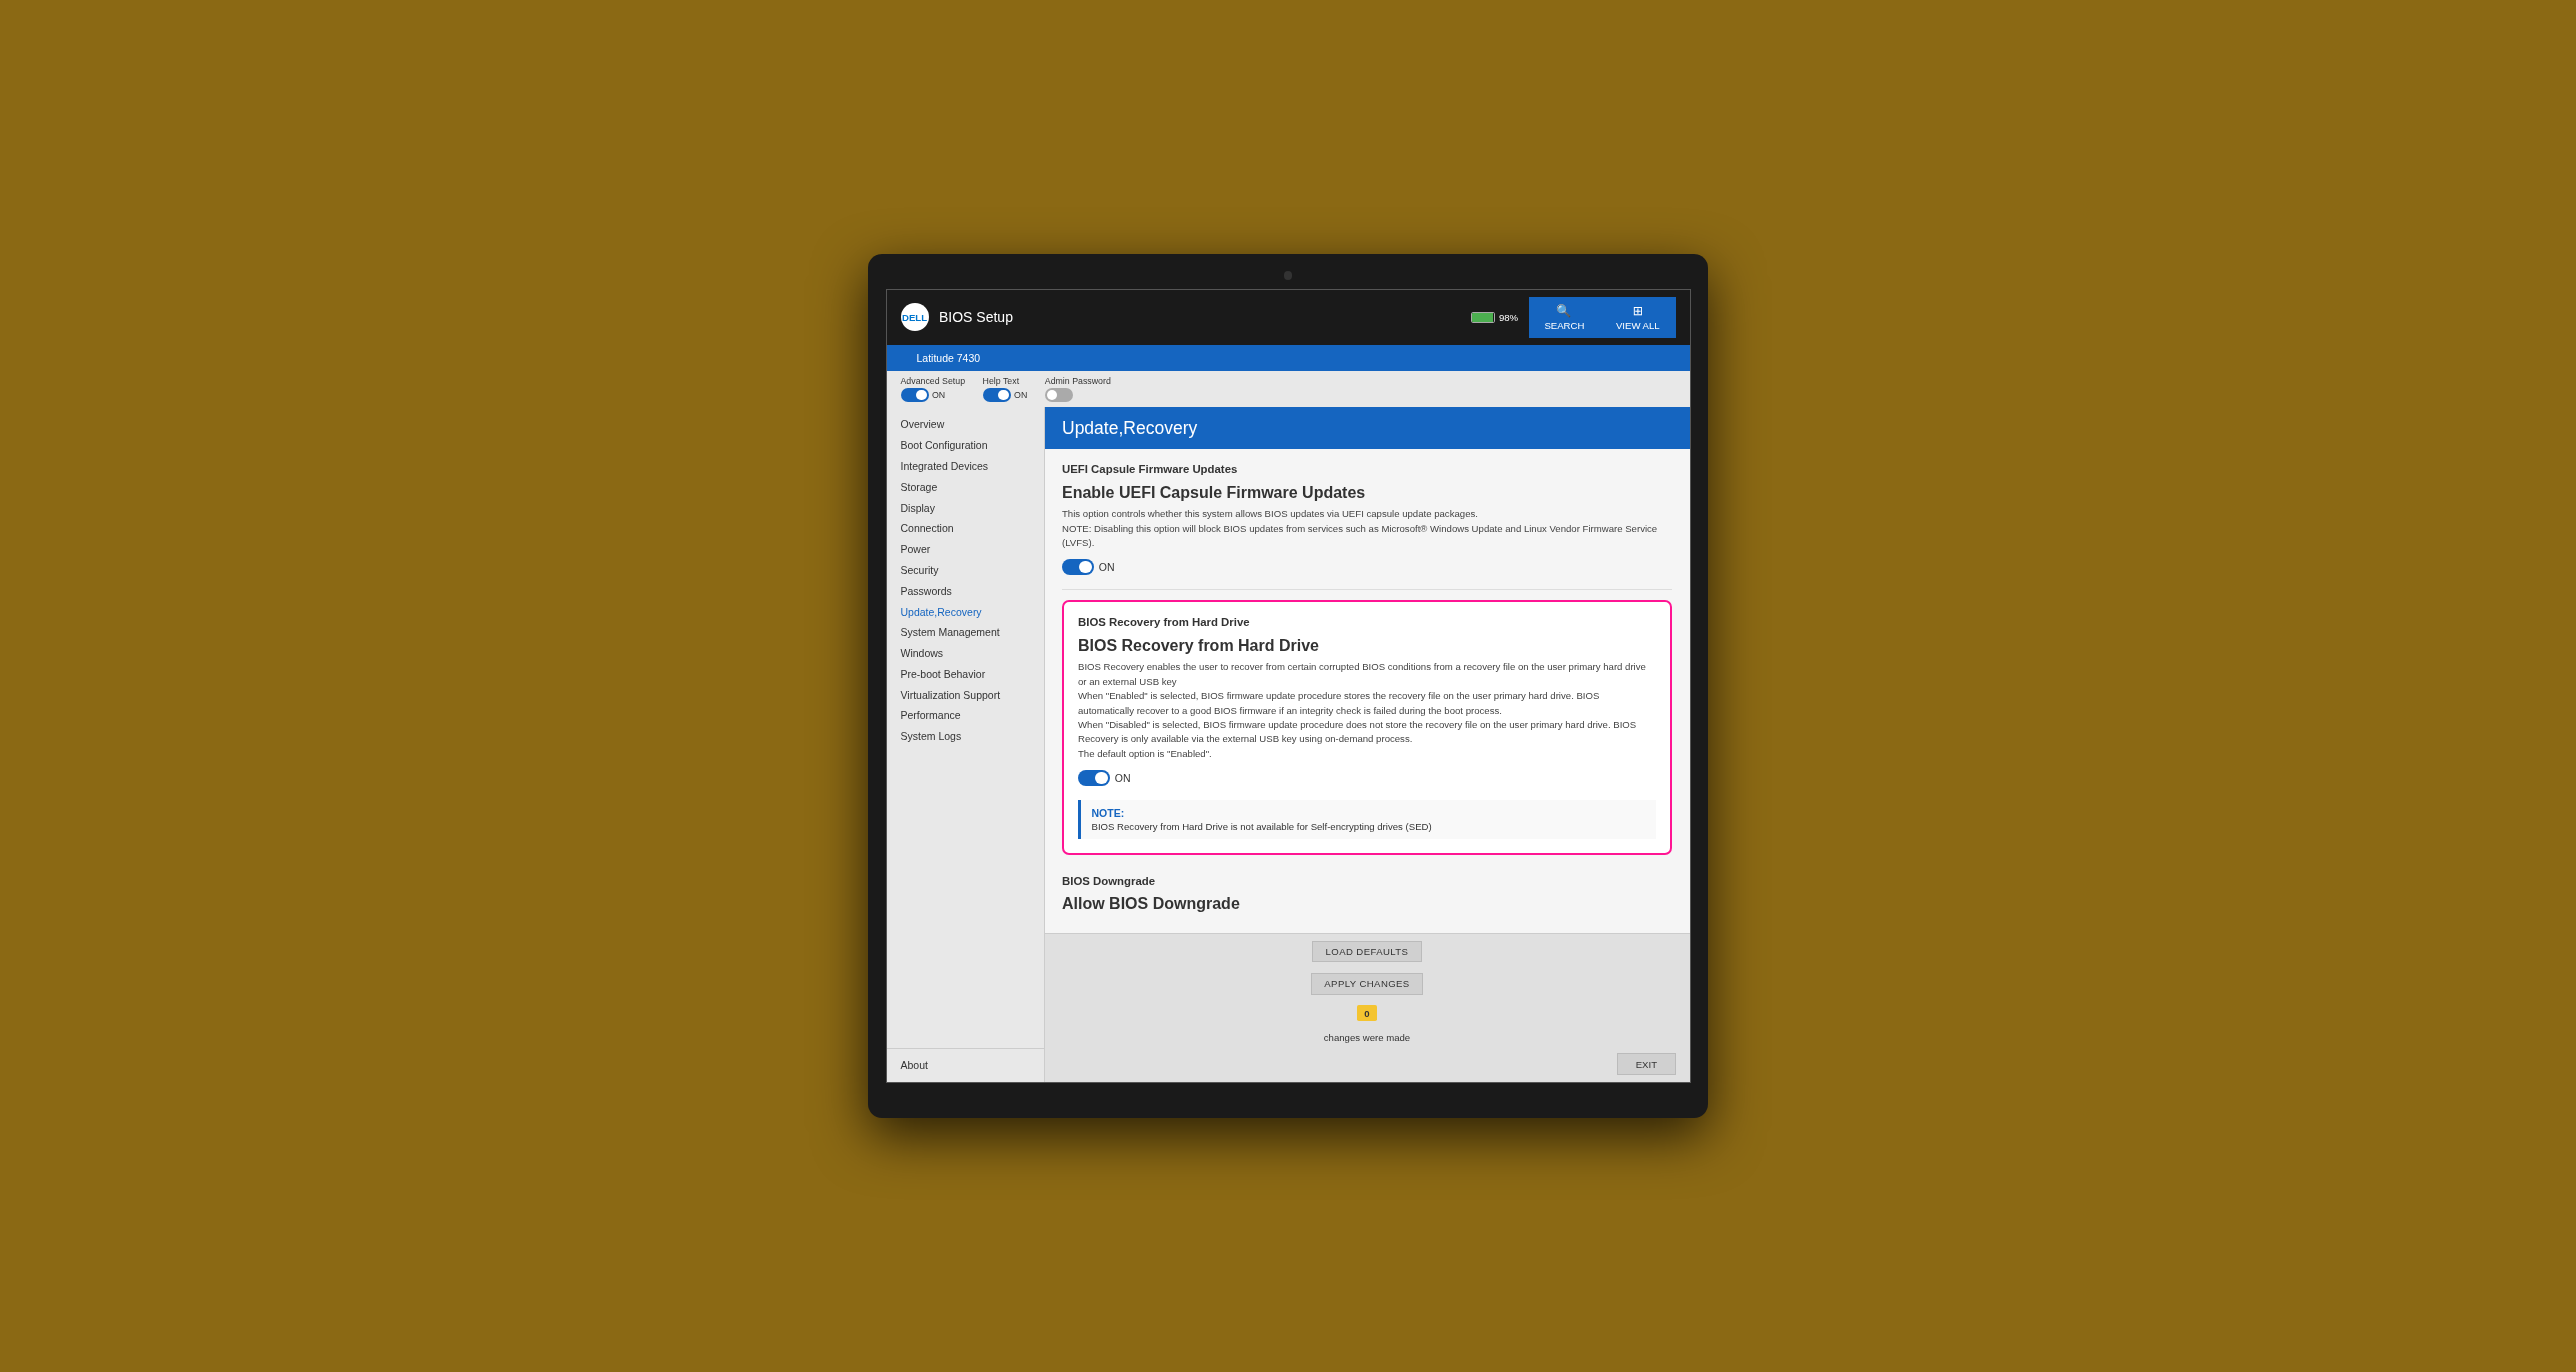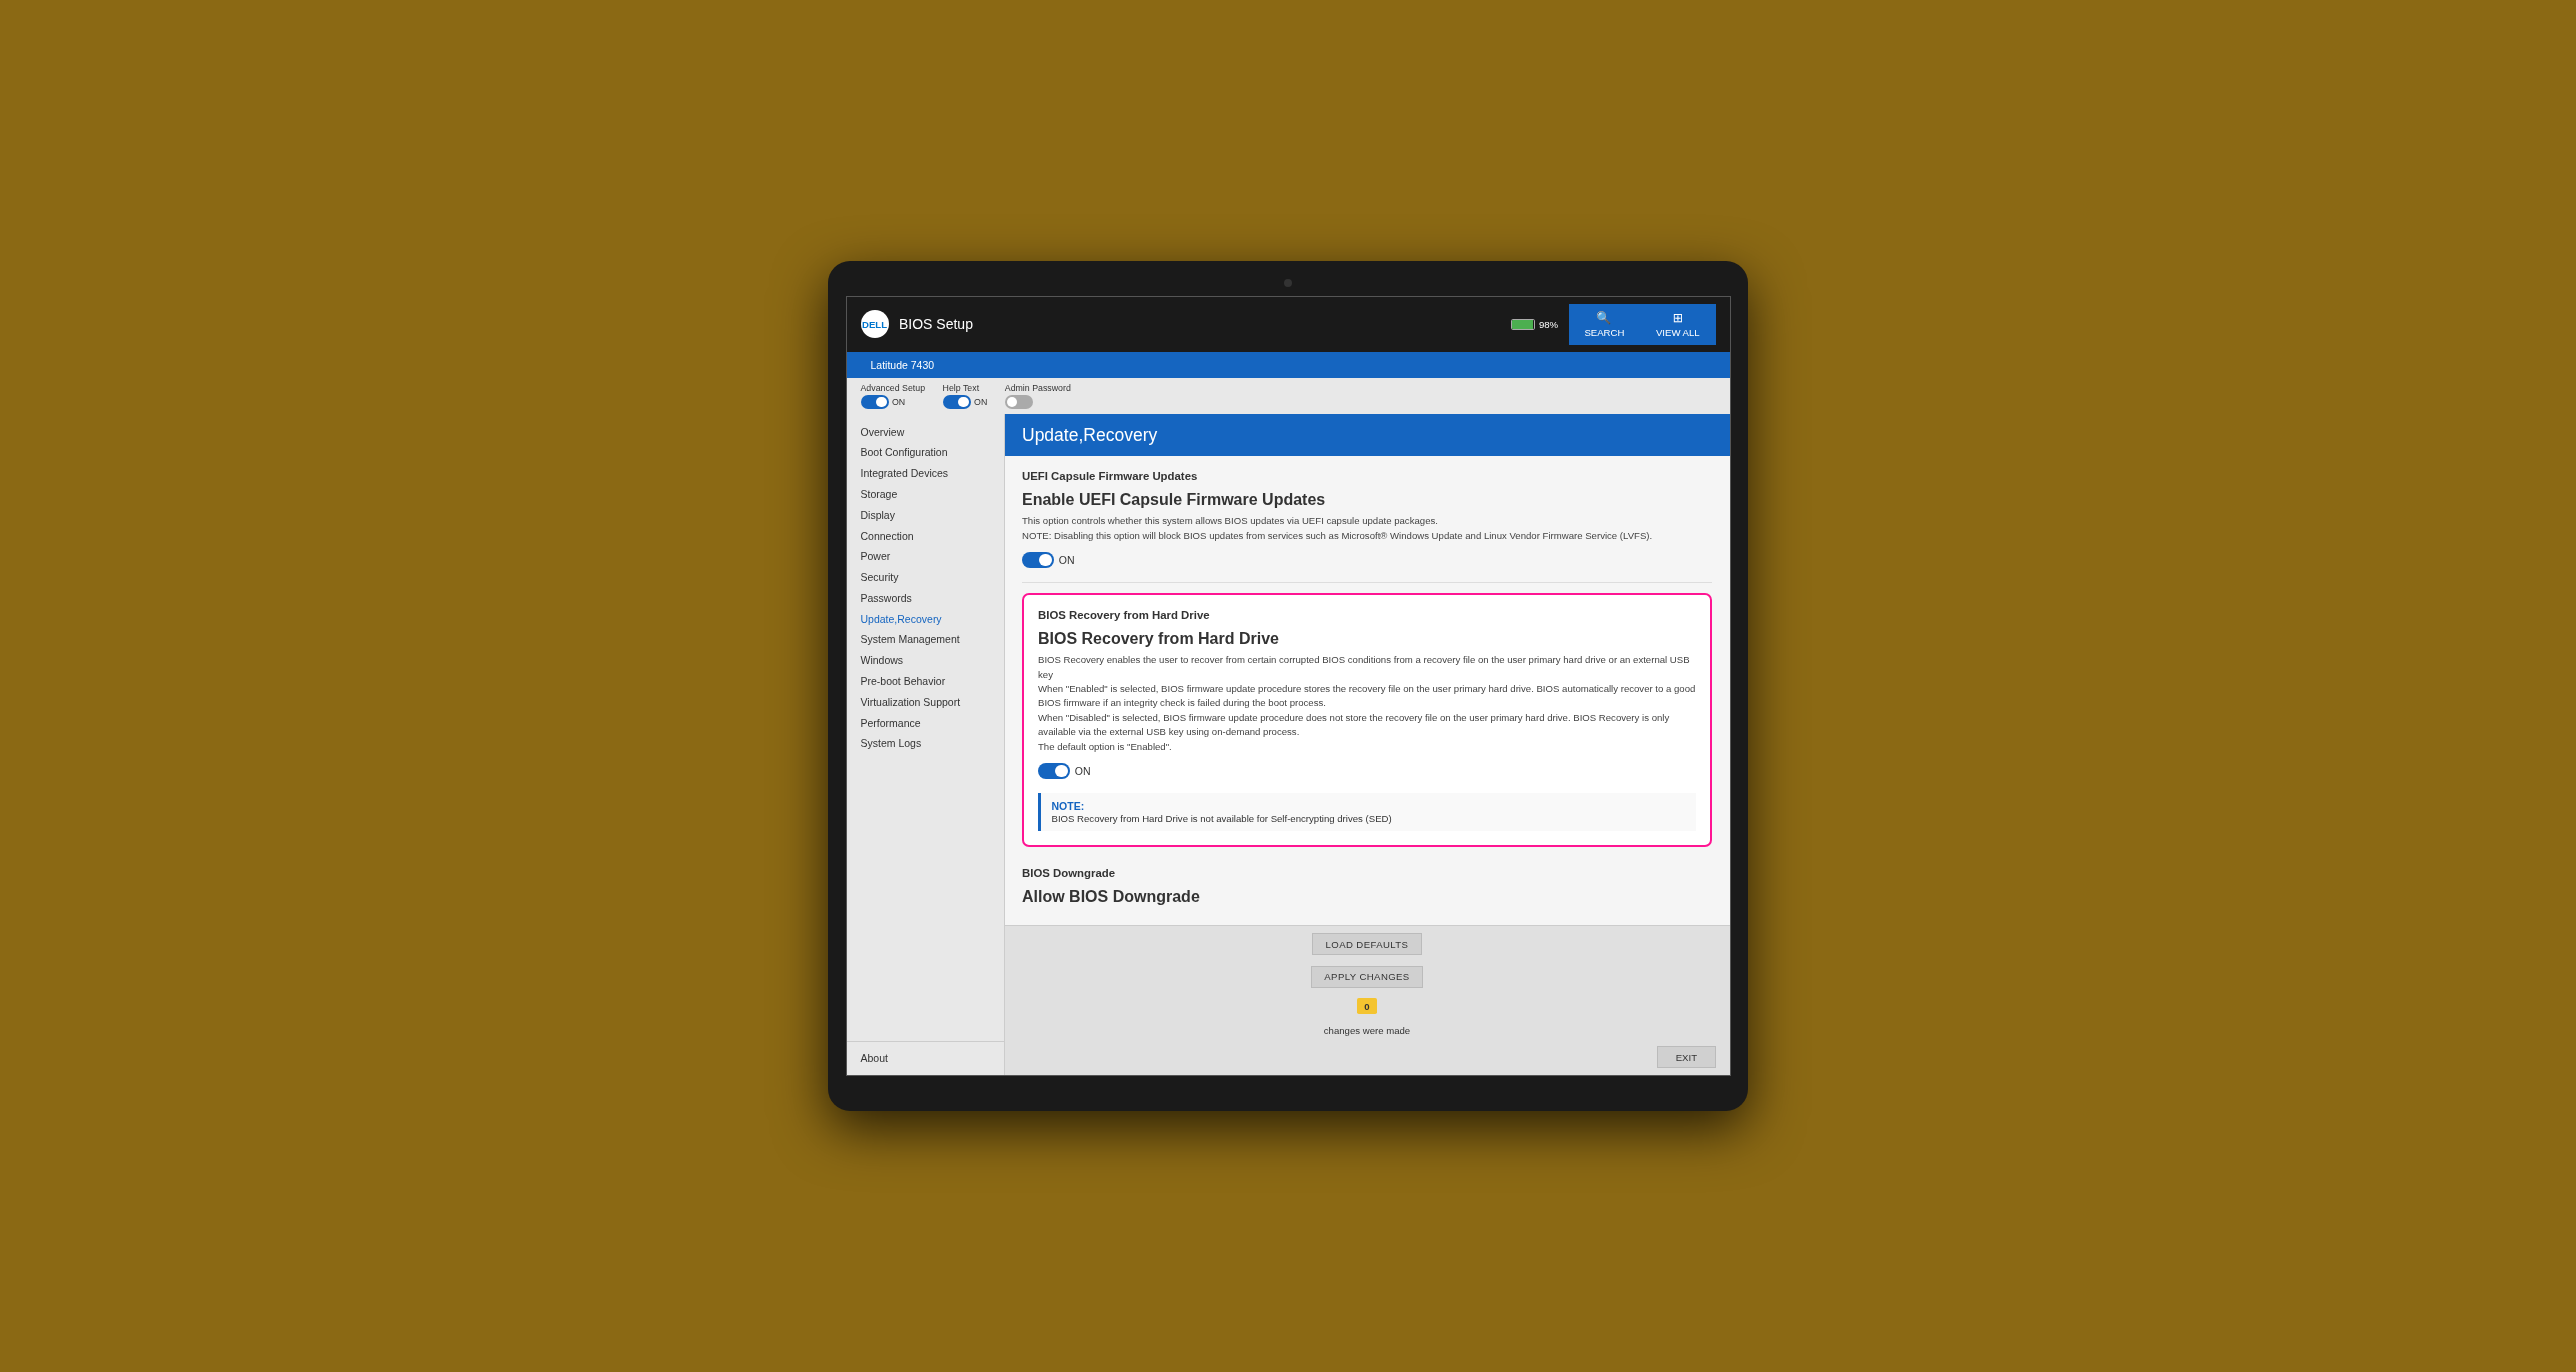--- a/index.html
+++ b/index.html
@@ -7,23 +7,23 @@
       background: #8B6914;
       font-family: 'Segoe UI', Arial, sans-serif;
       display: flex;
       justify-content: center;
       align-items: center;
       min-height: 100vh;
       padding: 17.5px;
     }
     .laptop-frame {
       background: #1a1a1a;
-      border-radius: 22px;
+      border-radius: 14px;
       padding: 17.5px 17.5px 35px 17.5px;
-      width: 920px;
+      width: 840px;
       box-shadow: 0 17.5px 53px rgba(0,0,0,0.7);
     }
     .laptop-camera {
       width: 8.8px;
       height: 8.8px;
       background: #333;
       border-radius: 50%;
       margin: 0 auto 8.8px auto;
     }
     .bios-screen {
@@ -97,21 +97,21 @@
       flex-direction: column;
       align-items: center;
       gap: 1.8px;
     }
     .header-btn .icon-symbol {
       font-size: 12.3px;
     }
     
     .subtitle-bar {
       background: #1565C0;
-      padding: 7px 24px;
+      padding: 7px 30px;
       display: flex;
       align-items: center;
       gap: 14px;
     }
     .device-model {
       color: #fff;
       font-size: 10.5px;
     }
     
     .toggle-section {

